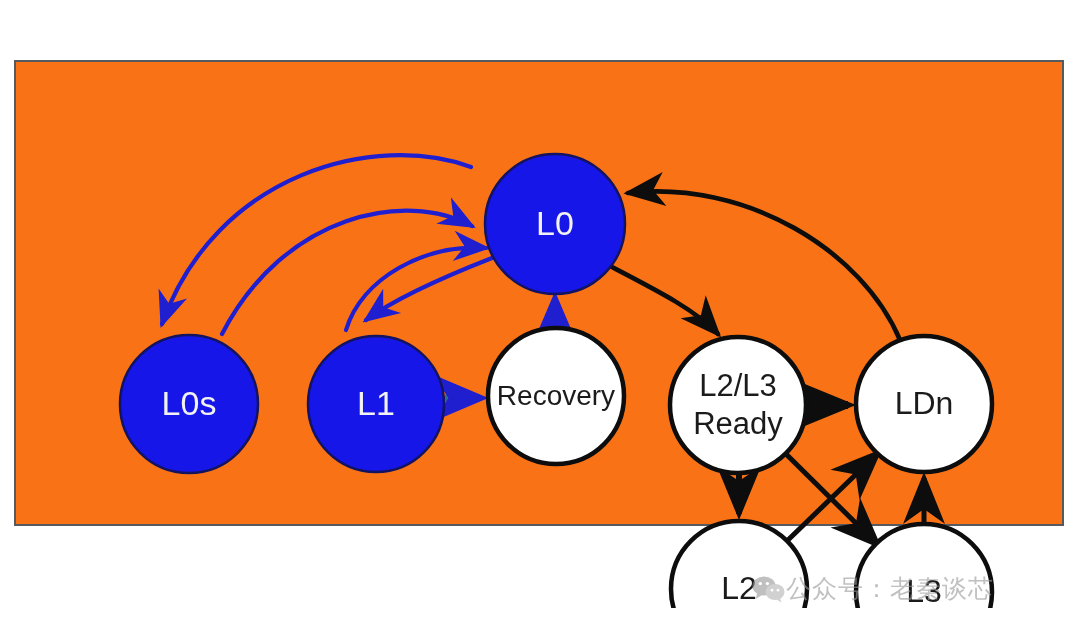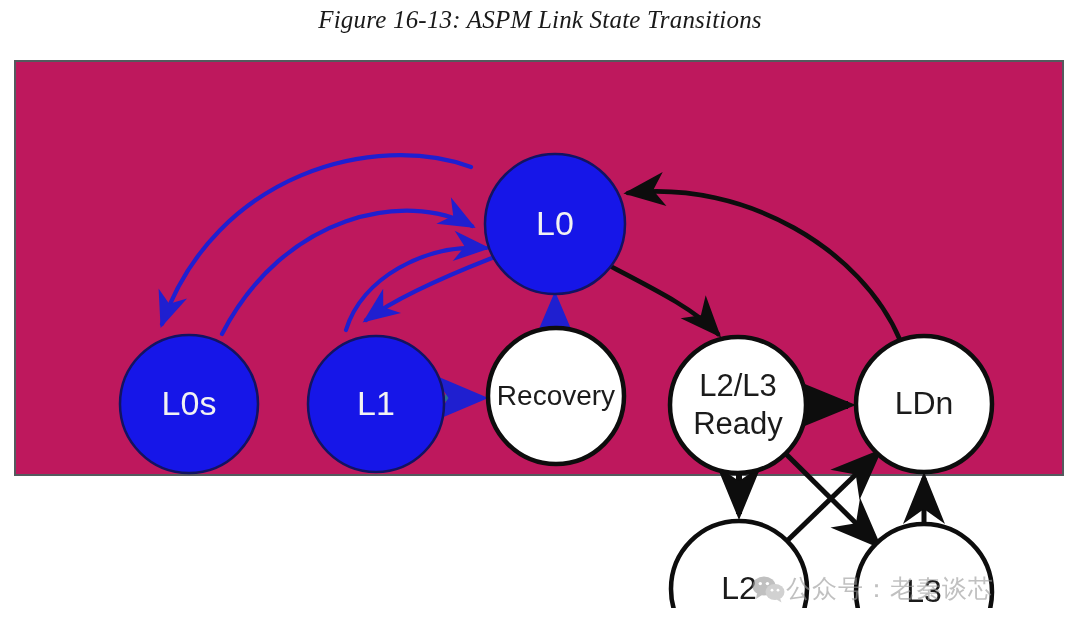--- a/index.html
+++ b/index.html
@@ -26,23 +26,23 @@
     font-size: 25px;
     color: #1a1a1a;
     letter-spacing: 0.2px;
     white-space: nowrap;
   }
   #diagram-frame {
     position: absolute;
     left: 14px;
     top: 60px;
     width: 1050px;
-    height: 416px;
+    height: 466px;
     border: 2px solid #555a5e;
-    background: #be185d;
+    background: #f97316;
     box-sizing: border-box;
   }
   #diagram-svg {
     position: absolute;
     left: 0;
     top: 0;
   }
   .node-label {
     font-family: "Liberation Sans", sans-serif;
     text-anchor: middle;
@@ -67,21 +67,20 @@
     white-space: nowrap;
     letter-spacing: 1px;
   }
   .wm-icon { display: block; }
 </style>
 </head>
 <body>
 
 <div id="page">
 
-  <div id="figure-title">Figure 16-13: ASPM Link State Transitions</div>
 
   <div id="diagram-frame">
 
     <svg id="diagram-svg" width="1046" height="546" viewBox="0 0 1046 546">
       <defs>
         <marker id="ah-blue" markerWidth="11" markerHeight="11" refX="8.2" refY="4" orient="auto" markerUnits="strokeWidth">
           <path d="M0.5,0.4 L9.2,4 L0.5,7.6 L3.1,4 Z" fill="#1f1fd0"></path>
         </marker>
         <marker id="ah-teal" markerWidth="10" markerHeight="10" refX="7.2" refY="3.6" orient="auto" markerUnits="strokeWidth">
           <path d="M0.4,0.2 L8.4,3.6 L0.4,7.0 L2.7,3.6 Z" fill="#1f1fd0"></path>

